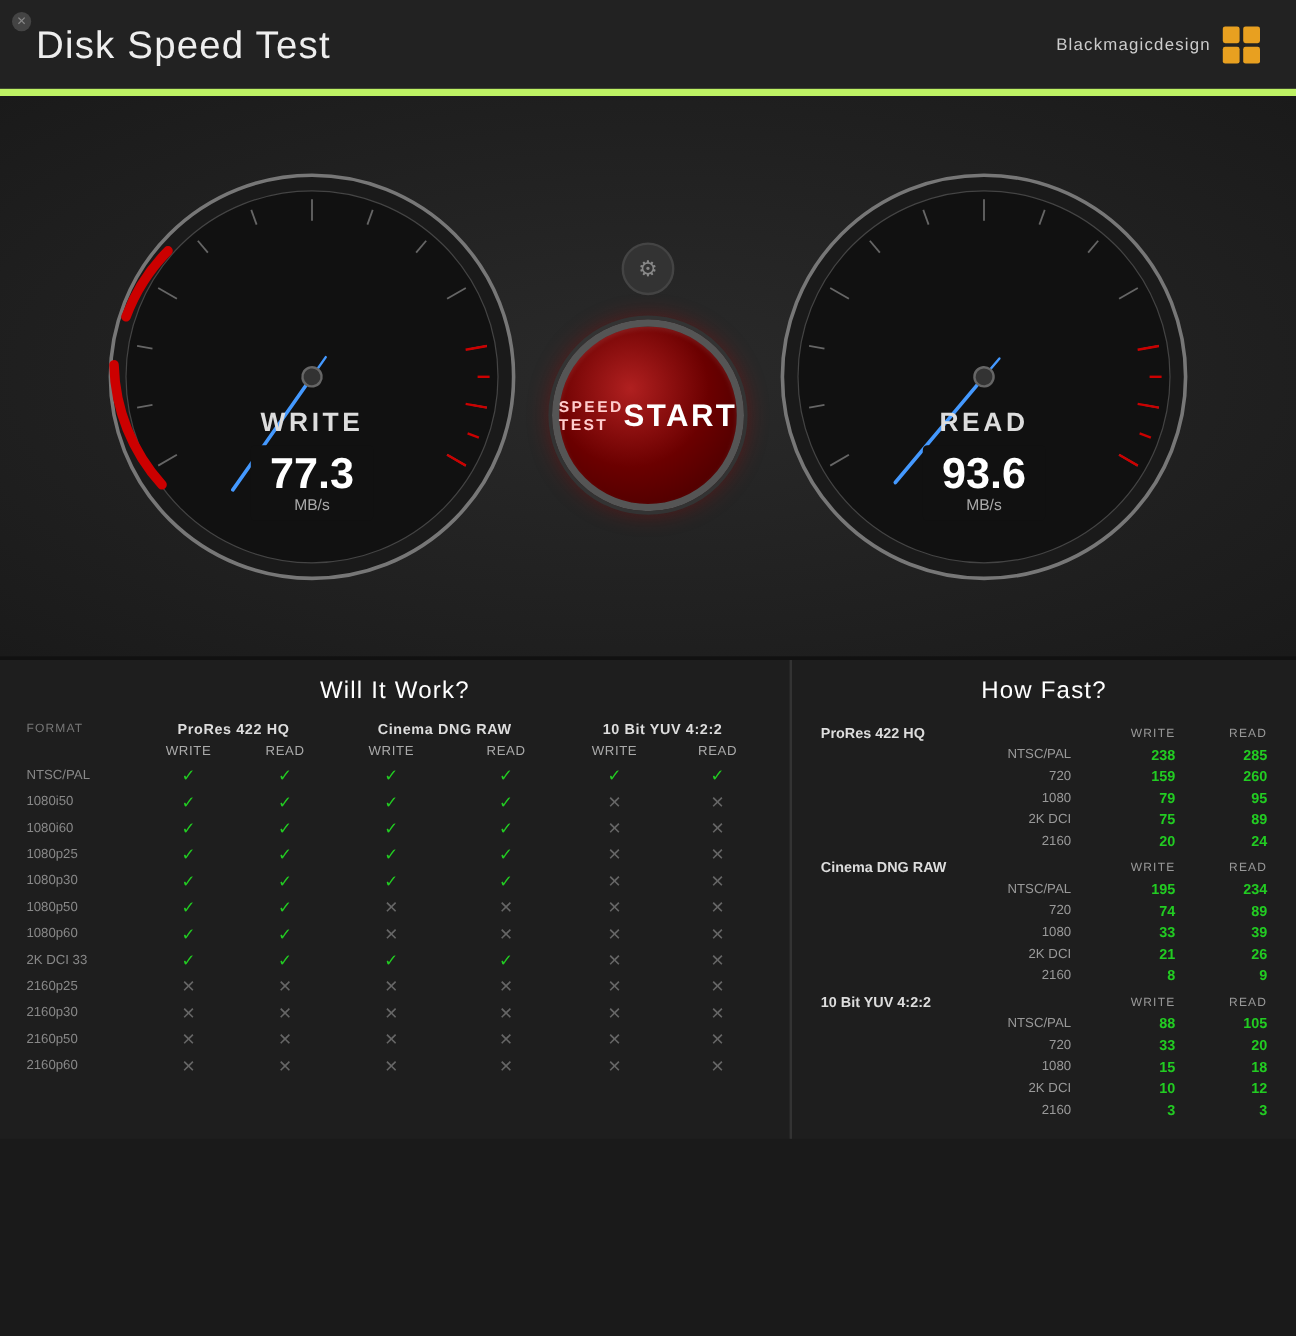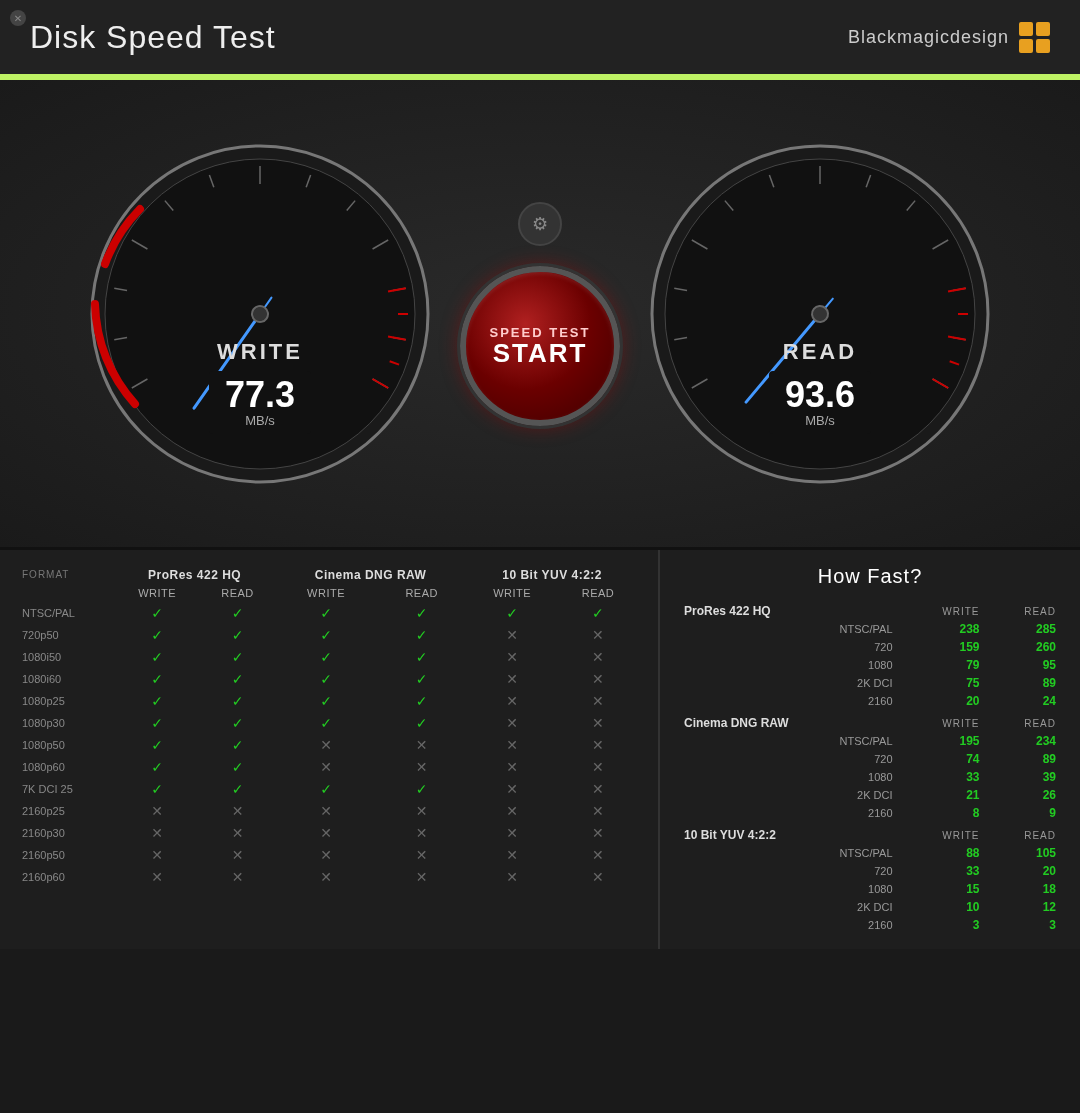--- a/index.html
+++ b/index.html
@@ -26,21 +26,21 @@
       font-size: 32px;
       font-weight: 300;
       color: #eee;
       letter-spacing: 1px;
     }
     .brand-logo {
       display: flex;
       align-items: center;
       gap: 10px;
       color: #ccc;
-      font-size: 18px;
+      font-size: 14px;
       letter-spacing: 1px;
     }
     .brand-squares {
       display: grid;
       grid-template-columns: 1fr 1fr;
       gap: 3px;
     }
     .brand-sq {
       width: 14px;
       height: 14px;
@@ -155,21 +155,21 @@
       font-size: 18px;
     }
 
     .start-btn {
       width: 160px;
       height: 160px;
       border-radius: 50%;
       background: radial-gradient(circle at 40% 35%, #b02020 0%, #6b0000 50%, #3d0000 100%);
       border: 6px solid #555;
       display: flex;
-      flex-direction: column;
+      flex-direction: row;
       align-items: center;
       justify-content: center;
       cursor: pointer;
       box-shadow: 0 0 20px rgba(200,0,0,0.4), inset 0 2px 4px rgba(255,255,255,0.1);
       outline: 3px solid #333;
     }
 
     .start-btn-text1 {
       font-size: 13px;
       font-weight: bold;
@@ -432,20 +432,21 @@
         <div class="gauge-value">93.6</div>
         <div class="gauge-unit">MB/s</div>
       </div>
     </div>
   </div>
 </div>
 
 <div class="results-section">
 
   <div class="will-it-work">
+    <div class="section-title">Will It Work?</div>
     <table class="wiw-table">
       <thead>
         <tr>
           <th class="format-h">FORMAT</th>
           <th colspan="2" class="group-h">ProRes 422 HQ</th>
           <th colspan="2" class="group-h">Cinema DNG RAW</th>
           <th colspan="2" class="group-h">10 Bit YUV 4:2:2</th>
         </tr>
         <tr>
           <th class="format-h"></th>
@@ -461,29 +462,20 @@
       <tr>
             <td class="format-cell">NTSC/PAL</td>
             <td><span class="check">✓</span></td>
             <td><span class="check">✓</span></td>
             <td><span class="check">✓</span></td>
             <td><span class="check">✓</span></td>
             <td><span class="check">✓</span></td>
             <td><span class="check">✓</span></td>
           </tr>
           <tr>
-            <td class="format-cell">720p50</td>
-            <td><span class="check">✓</span></td>
-            <td><span class="check">✓</span></td>
-            <td><span class="check">✓</span></td>
-            <td><span class="check">✓</span></td>
-            <td><span class="cross">✕</span></td>
-            <td><span class="cross">✕</span></td>
-          </tr>
-          <tr>
             <td class="format-cell">1080i50</td>
             <td><span class="check">✓</span></td>
             <td><span class="check">✓</span></td>
             <td><span class="check">✓</span></td>
             <td><span class="check">✓</span></td>
             <td><span class="cross">✕</span></td>
             <td><span class="cross">✕</span></td>
           </tr>
           <tr>
             <td class="format-cell">1080i60</td>
@@ -524,21 +516,21 @@
           <tr>
             <td class="format-cell">1080p60</td>
             <td><span class="check">✓</span></td>
             <td><span class="check">✓</span></td>
             <td><span class="cross">✕</span></td>
             <td><span class="cross">✕</span></td>
             <td><span class="cross">✕</span></td>
             <td><span class="cross">✕</span></td>
           </tr>
           <tr>
-            <td class="format-cell">7K DCI 25</td>
+            <td class="format-cell">2K DCI 33</td>
             <td><span class="check">✓</span></td>
             <td><span class="check">✓</span></td>
             <td><span class="check">✓</span></td>
             <td><span class="check">✓</span></td>
             <td><span class="cross">✕</span></td>
             <td><span class="cross">✕</span></td>
           </tr>
           <tr>
             <td class="format-cell">2160p25</td>
             <td><span class="cross">✕</span></td>

